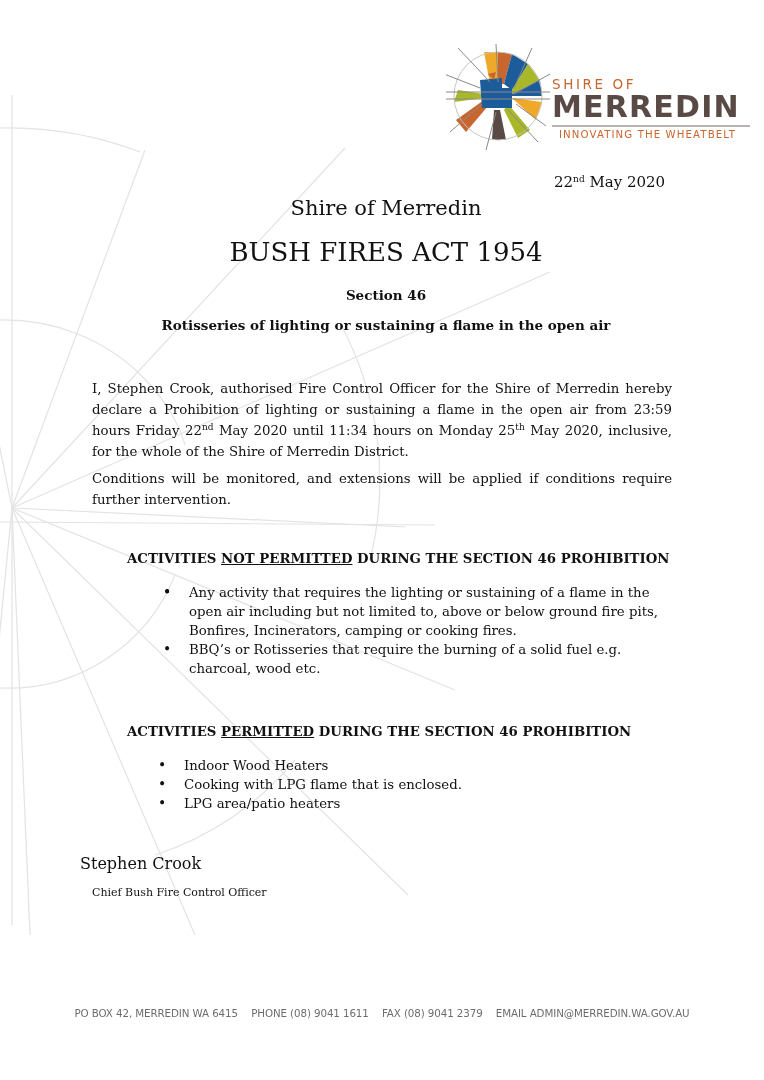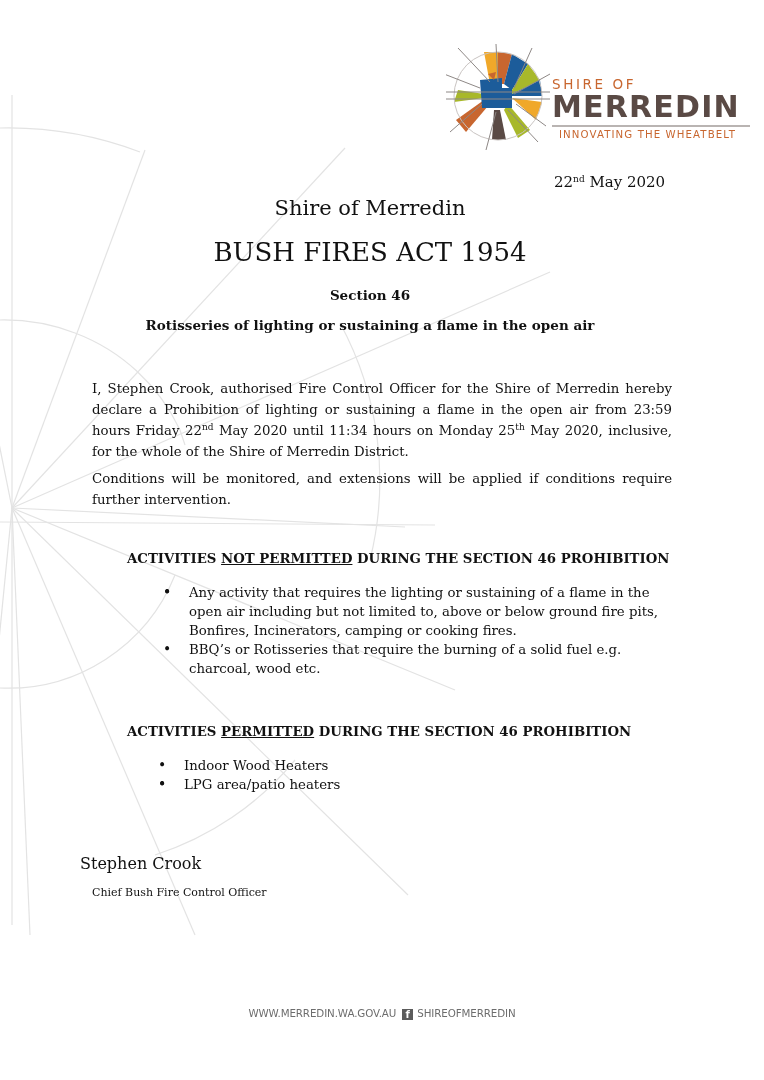--- a/index.html
+++ b/index.html
@@ -18,21 +18,21 @@
   .logo-tag { font-size: 10.2px; letter-spacing: 1.1px; color: #c8662f; line-height: 12px; margin-top: 2px; margin-left: 7px; }
 
   .date { left: 554px; top: 173px; font-size: 15px; }
   .date sup, .para sup { font-size: 9px; vertical-align: 5px; line-height: 0; }
 
   .title1 { left: 0; width: 764px; top: 196px; text-align: center; font-size: 21px; }
   .title2 { left: 0; width: 764px; top: 237px; text-align: center; font-size: 26px; }
   .sect { left: 0; width: 764px; top: 287px; text-align: center; font-size: 13.5px; font-weight: bold; }
   .subt { left: 0; width: 764px; top: 317px; text-align: center; font-size: 13.5px; font-weight: bold; }
   .title1, .title2, .sect, .subt { padding-left: 0; }
-  .center-box { left: 80px; width: 580px; text-align: center; }
+  .center-box { left: 96px; width: 580px; text-align: center; }
 
   .para { left: 92px; width: 580px; font-size: 13.3px; line-height: 21px; text-align: justify; }
   .p1 { top: 378px; }
   .p2 { top: 468px; }
 
   .heading { left: 127px; font-size: 13.3px; font-weight: bold; }
   .h1 { top: 551px; }
   .h2 { top: 724px; }
   .heading u { text-decoration: underline; }
 
@@ -130,24 +130,27 @@
 <div class="abs heading h1"><span>ACTIVITIES </span><u>NOT PERMITTED</u><span> DURING THE SECTION 46 PROHIBITION</span></div>
 <ul class="abs list list1">
   <li><span class="bullet">•</span></li>
   <li><span class="bullet">•</span><span>Any activity that requires the lighting or sustaining of a flame in the open air including but not limited to, above or below ground fire pits, Bonfires, Incinerators, camping or cooking fires.</span></li>
   <li><span class="bullet">•</span><span>BBQ’s or Rotisseries that require the burning of a solid fuel e.g. charcoal, wood etc.</span></li>
 </ul>
 
 <div class="abs heading h2"><span>ACTIVITIES </span><u>PERMITTED</u><span> DURING THE SECTION 46 PROHIBITION</span></div>
 <ul class="abs list list2">
   <li><span class="bullet">•</span><span>Indoor Wood Heaters</span></li>
-  <li><span class="bullet">•</span></li>
+  <li><span class="bullet">•</span><span>Cooking with LPG flame that is enclosed.</span></li>
   <li><span class="bullet">•</span><span>LPG area/patio heaters</span></li>
 </ul>
 
 <div class="abs sig-name">Stephen Crook</div>
 <div class="abs sig-title">Chief Bush Fire Control Officer</div>
 
 <div class="abs footer">
   <div>
-    <span>WWW.MERREDIN.WA.GOV.AU</span><span class="fb-icon">f</span><span>SHIREOFMERREDIN</span>
+    <span>PO BOX 42, MERREDIN WA 6415</span><span class="gap"></span>
+    <span>PHONE (08) 9041 1611</span><span class="gap"></span>
+    <span>FAX (08) 9041 2379</span><span class="gap"></span>
+    <span>EMAIL ADMIN@MERREDIN.WA.GOV.AU</span>
   </div>
 </div>
 
 </body></html>

